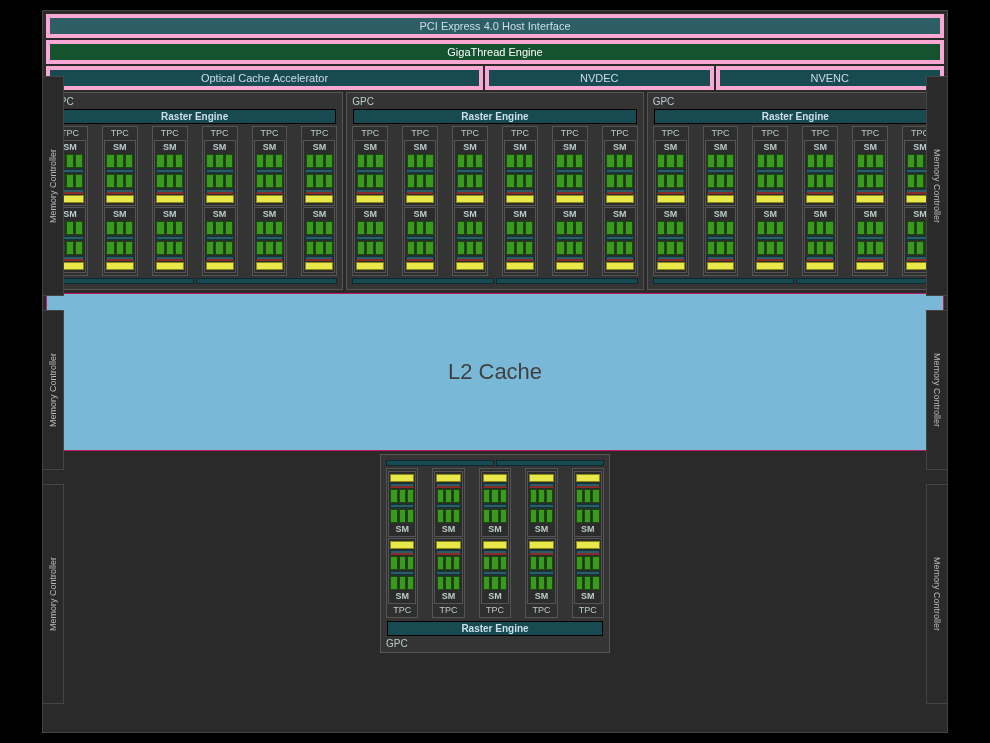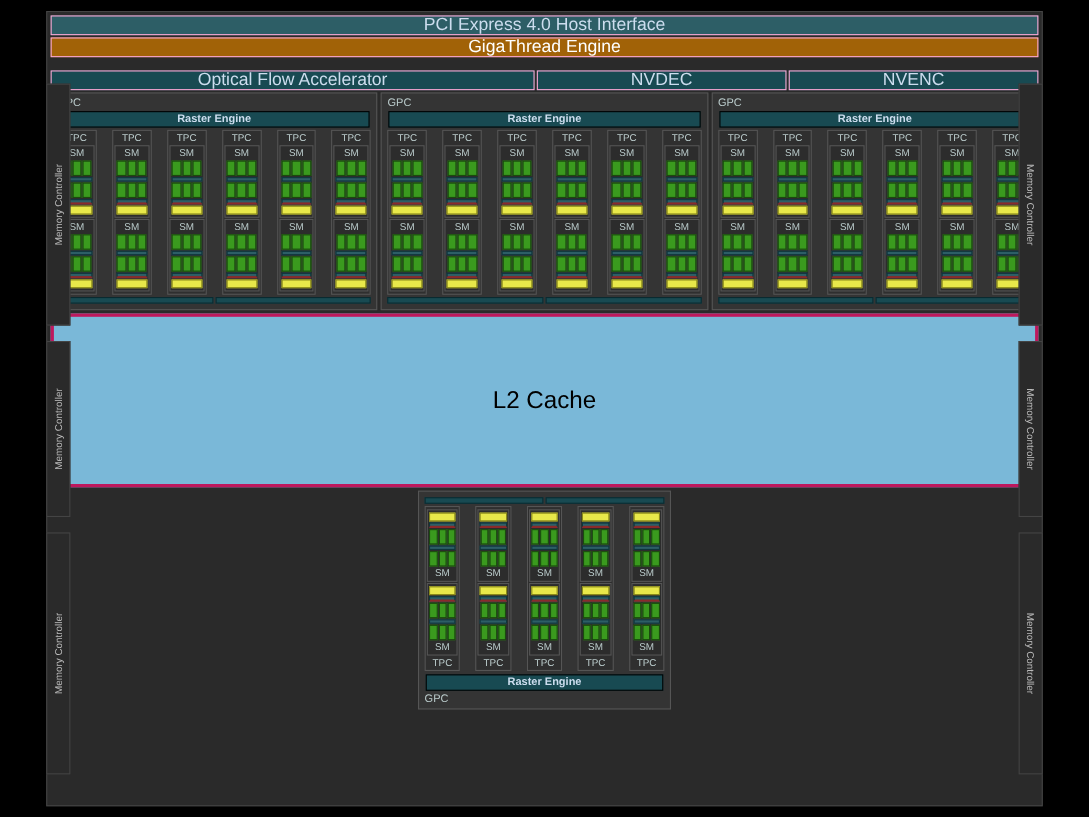--- a/index.html
+++ b/index.html
@@ -15,28 +15,28 @@
   position: absolute;
   left: 42px;
   top: 10px;
   width: 906px;
   height: 723px;
   background: #2a2a2a;
   border: 1px solid #444;
   padding: 3px;
 }
 .bar {
-  border: 1px solid #f9a8d4;
+  border: 4px solid #f9a8d4;
   text-align: center;
-  font-size: 16px;
+  font-size: 11px;
   line-height: 14px;
   padding: 1px 6px;
 }
 .pci { background: #2d5e66; color: #cde; margin-bottom: 2px; }
-.giga { background: #a16207; color: #fff; margin-bottom: 12px; }
+.giga { background: #14532d; color: #fff; margin-bottom: 2px; }
 .row3 { display: flex; gap: 2px; margin-bottom: 2px; }
 .ofa { background: #184a52; color: #cde; flex: 2; }
 .nvenc, .nvdec { background: #184a52; color: #cde; flex: 1; }
 
 .gpcrow { display: flex; gap: 3px; }
 .gpc {
   flex: 1;
   background: #343434;
   border: 1px solid #555;
   padding: 3px;
@@ -68,20 +68,21 @@
   font-size: 9px;
   color: #bcc;
   text-align: center;
   line-height: 11px;
 }
 .sm {
   border: 1px solid #555;
   background: #2c2c2c;
   margin: 1px 0;
   padding: 1px;
+  font-weight: bold;
 }
 .cores {
   display: flex;
   height: 14px;
   margin: 1px 0;
 }
 .cores > div {
   flex: 1;
   background: #3a9a1e;
   border: 1px solid #1a4a0e;
@@ -105,26 +106,26 @@
   flex: 1;
   height: 6px;
   background: #184a52;
   border: 1px solid #0a2a30;
 }
 
 .l2 {
   margin: 3px 0;
   height: 158px;
   background: #7ab8d8;
-  border: 3px solid #be185d;
+  border: 1px solid #be185d;
   display: flex;
   align-items: center;
   justify-content: center;
   font-size: 22px;
-  color: #000000;
+  color: #404040;
 }
 
 .bottom-gpc-wrap {
   display: flex;
   justify-content: center;
 }
 .bottom-gpc {
   width: 230px;
   background: #343434;
   border: 1px solid #555;
@@ -155,21 +156,21 @@
 .mc.right { left: 926px; }
 .gpc-bot .raster { margin-top: 3px; }
 </style>
 </head>
 <body>
 
 <div class="chip">
   <div class="bar pci">PCI Express 4.0 Host Interface</div>
   <div class="bar giga">GigaThread Engine</div>
   <div class="row3">
-    <div class="bar ofa">Optical Flow Accelerator</div>
+    <div class="bar ofa">Optical Cache Accelerator</div>
     <div class="bar nvdec">NVDEC</div>
     <div class="bar nvenc">NVENC</div>
   </div>
 
   <div class="gpcrow" id="gpcrow">
       <div class="gpc">
     <div class="gpc-label">GPC</div>
     <div class="raster">Raster Engine</div>
     <div class="tpc-row">
           <div class="tpc">

